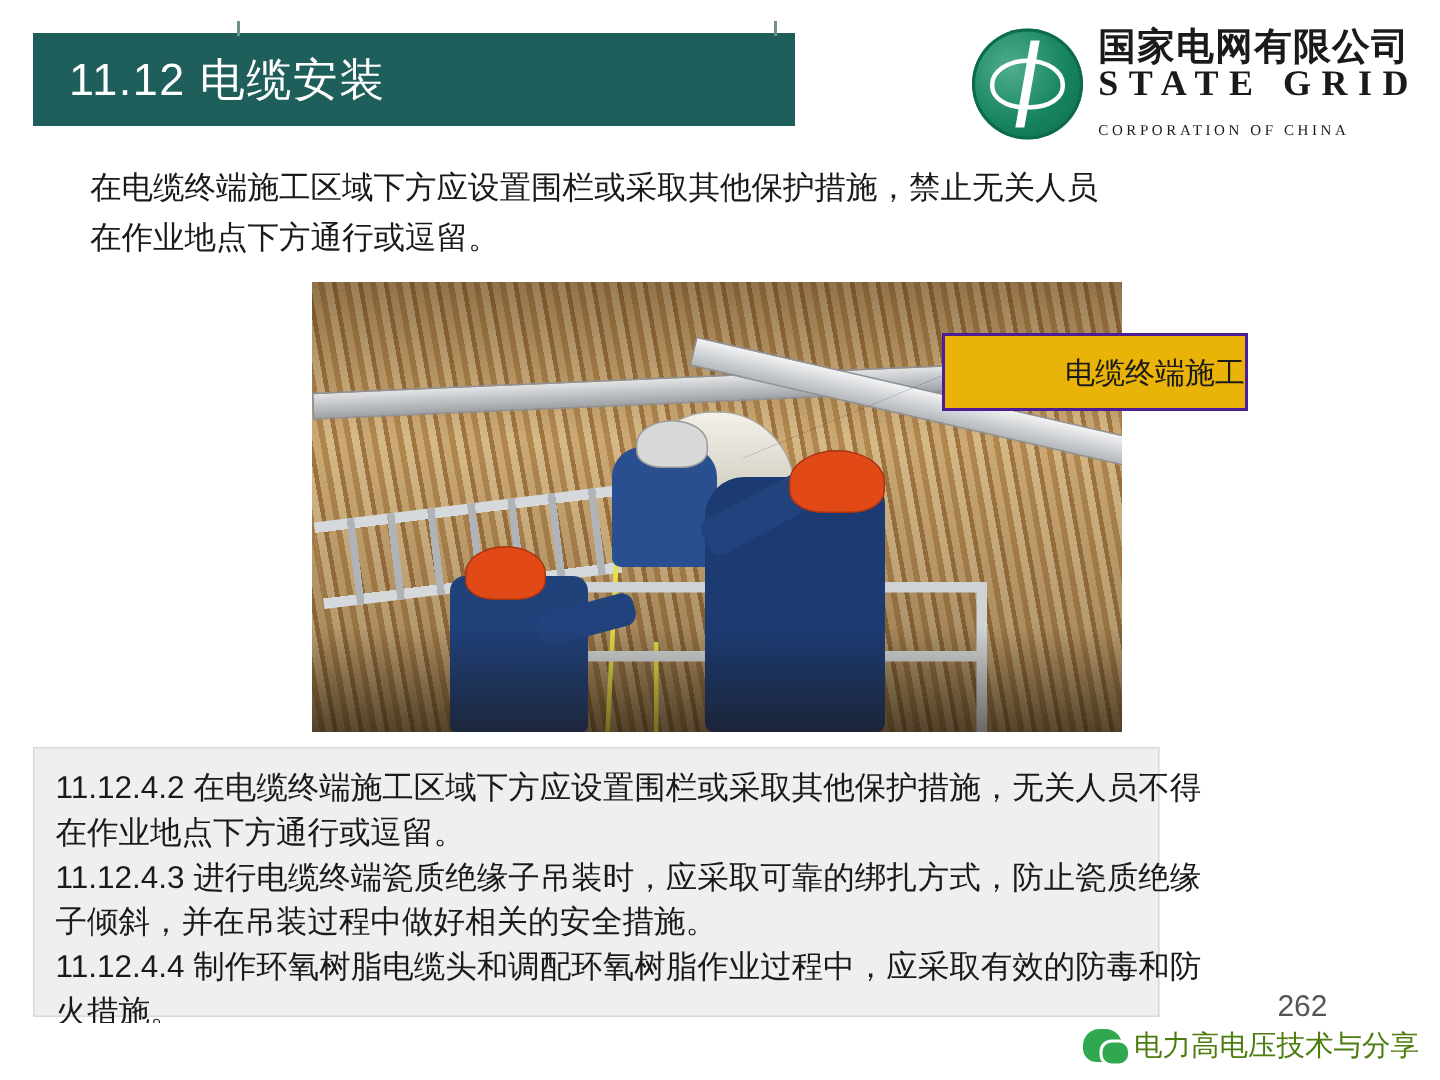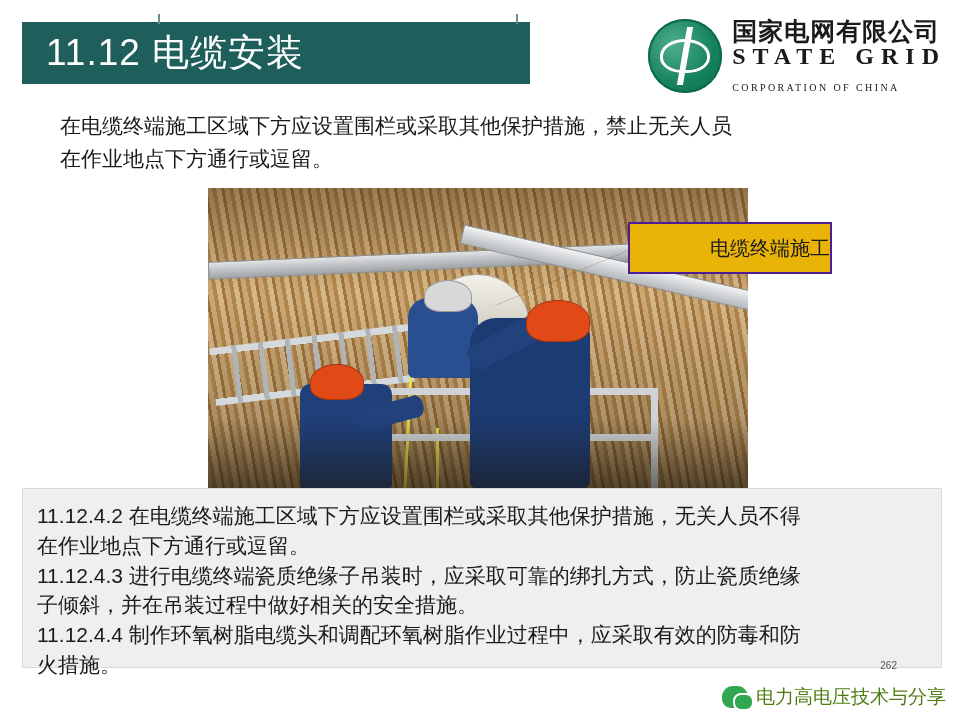--- a/index.html
+++ b/index.html
@@ -27,21 +27,21 @@
     left: 22px;
     top: 22px;
     width: 508px;
     height: 62px;
     background: #1f5f5b;
     display: flex;
     align-items: center;
   }
   .title-text {
     color: #ffffff;
-    font-size: 37px;
+    font-size: 30px;
     letter-spacing: 1px;
     padding-left: 24px;
     white-space: nowrap;
     font-family: "Liberation Sans", sans-serif;
   }
   .title-tick {
     position: absolute;
     top: 14px;
     width: 2px;
     height: 10px;
@@ -263,22 +263,22 @@
     border-top: 0 solid transparent;
     border-bottom: 58px solid transparent;
     transform: rotate(0deg);
     clip-path: polygon(100% 0, 100% 46%, 0 100%);
   }
 
   
   .bottom-box {
     position: absolute;
     left: 22px;
-    top: 488px;
-    width: 920px;
+    top: 498px;
+    width: 751px;
     height: 180px;
     background: #efefef;
     border: 1px solid #d9d9d9;
     box-sizing: border-box;
     padding: 12px 14px 0 14px;
   }
   .bottom-box p {
     margin: 0;
     font-size: 21px;
     line-height: 1.42;
@@ -316,23 +316,23 @@
     content: "";
     position: absolute;
     right: -6px; bottom: -3px;
     width: 17px; height: 14px;
     background: #2fa84f;
     border-radius: 8px;
     border: 2px solid #ffffff;
   }
   .page-num {
     position: absolute;
-    right: 63px;
+    right: 75px;
     top: 660px;
-    font-size: 10px;
+    font-size: 20px;
     color: #555555;
     margin-left: 20px;
   }
 
   
   .edge-rule {
     position: absolute;
     left: 22px;
     top: 22px;
     width: 7px;

